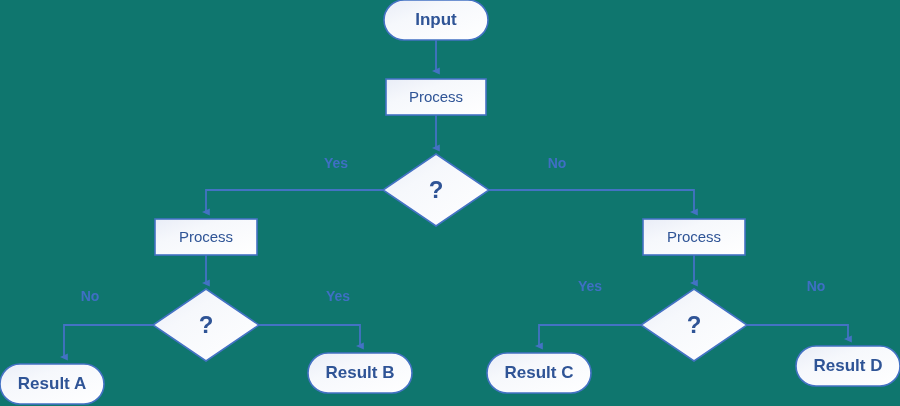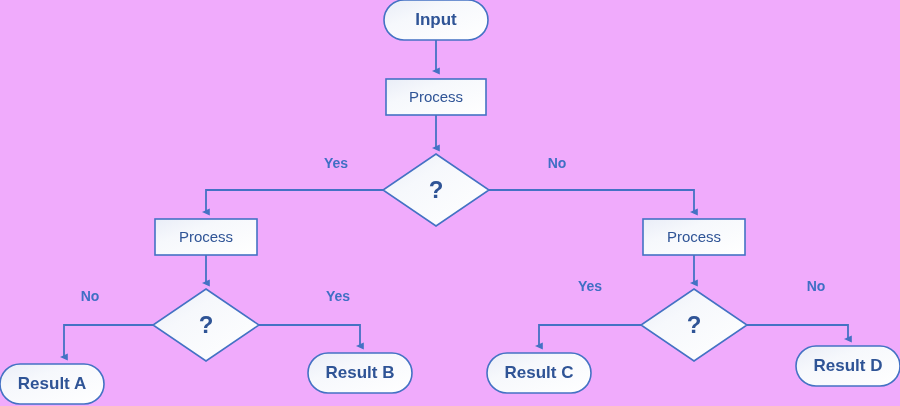--- a/index.html
+++ b/index.html
@@ -4,21 +4,21 @@
 <style>
   html, body {
     margin: 0;
     padding: 0;
     background: #ffffff;
   }
   #canvas {
     position: relative;
     width: 900px;
     height: 406px;
-    background: #f0abfc;
+    background: #0f766e;
     font-family: "Liberation Sans", sans-serif;
     overflow: hidden;
   }
   #flow-svg {
     position: absolute;
     left: 0;
     top: 0;
     width: 900px;
     height: 406px;
   }

